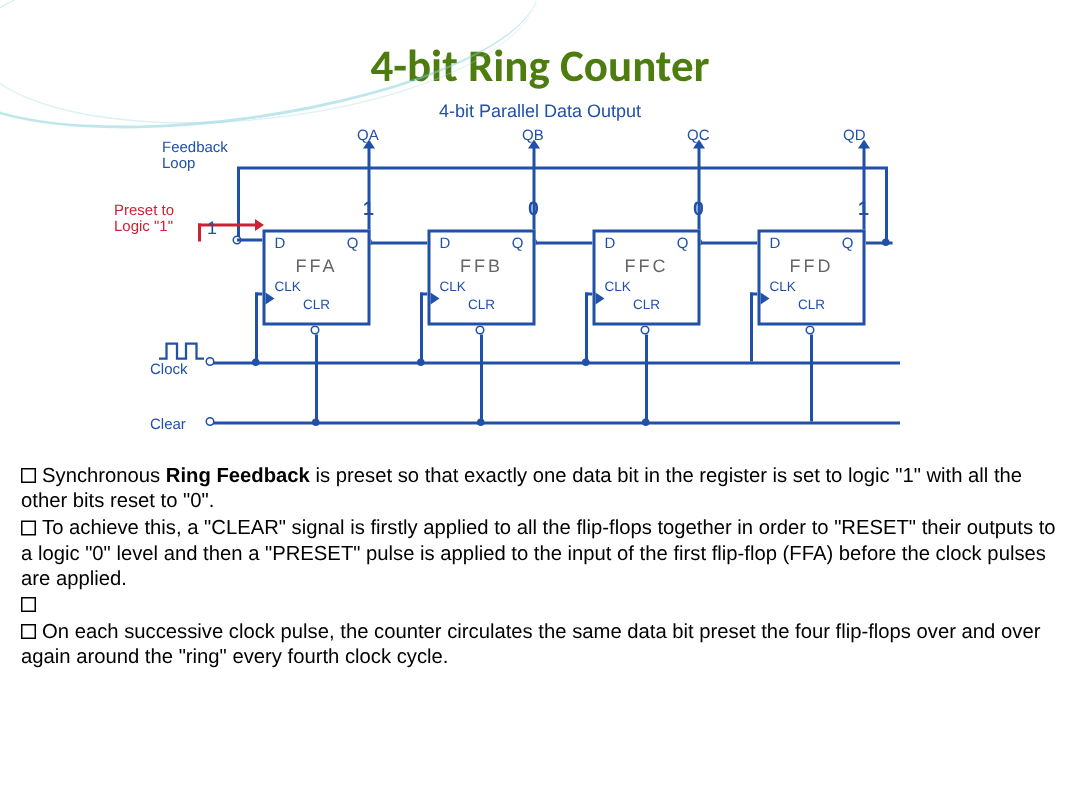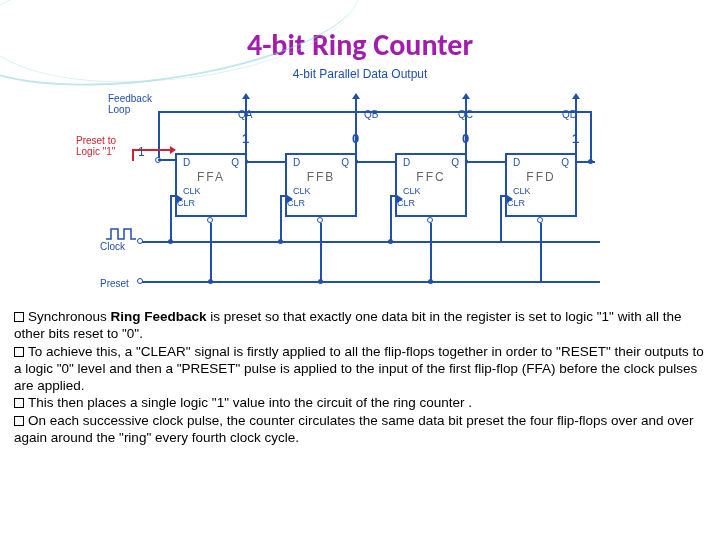--- a/index.html
+++ b/index.html
@@ -35,21 +35,21 @@
     border-top: none;
     border-right: none;
     opacity: 0.4;
     transform: rotate(-6deg);
   }
   .title {
     text-align: center;
     font-size: 30px;
     font-weight: bold;
     font-family: Calibri, Arial, sans-serif;
-    color: #a21caf;
+    color: #4d7c0f;
     margin-top: 26px;
     margin-bottom: 4px;
   }
   .subtitle {
     text-align: center;
     font-size: 12px;
     color: #2050a8;
     font-family: Arial, sans-serif;
     margin-bottom: 2px;
   }
@@ -85,43 +85,43 @@
     letter-spacing: 2px;
     margin-top: 2px;
   }
   .ff-clk {
     font-size: 9px;
     color: #2050a8;
     padding-left: 6px;
     margin-top: 2px;
   }
   .ff-clr {
+    text-align: center;
     font-size: 9px;
     color: #2050a8;
     margin-top: 2px;
   }
   .ff-tri {
     position: absolute;
     left: 0;
     top: 40px;
     width: 0;
     height: 0;
     border-top: 4px solid transparent;
     border-bottom: 4px solid transparent;
     border-left: 6px solid #2050a8;
   }
   .q-label {
     position: absolute;
     font-size: 10px;
     color: #2050a8;
     top: 2px;
-    margin-top: 24px;
   }
   .qa { left: 168px; }
-  .qb { left: 294px; }
+  .qb { left: 278px; }
   .qc { left: 388px; }
   .qd { left: 492px; }
   .value-label {
     position: absolute;
     font-size: 13px;
     color: #2050a8;
     font-weight: bold;
     top: 48px;
   }
   .v1 { left: 172px; }
@@ -307,25 +307,25 @@
 
   <span class="value-label v1">1</span>
   <span class="value-label v2">0</span>
   <span class="value-label v3">0</span>
   <span class="value-label v4">1</span>
 
   <span class="side-label feedback-label">Feedback Loop</span>
   <span class="side-label preset-label">Preset to Logic "1"</span>
   <span class="side-label preset-val">1</span>
   <span class="side-label clock-label">Clock</span>
-  <span class="side-label clear-label">Preset</span>
+  <span class="side-label clear-label">Clear</span>
 
   <svg class="clock-sym" viewBox="0 0 30 12">
     <path d="M0 11 L5 11 L5 1 L12 1 L12 11 L18 11 L18 1 L25 1 L25 11 L30 11" stroke="#2050a8" stroke-width="1.5" fill="none"></path>
   </svg>
 </div>
 
 <div class="bullets">
   <div class="b"><span class="sq"></span><span>Synchronous </span><b>Ring Feedback</b><span> is preset so that exactly one data bit in the register is set to logic "1" with all the other bits reset to "0".</span></div>
   <div class="b"><span class="sq"></span><span>To achieve this, a "CLEAR" signal is firstly applied to all the flip-flops together in order to "RESET" their outputs to a logic "0" level and then a "PRESET" pulse is applied to the input of the first flip-flop (FFA) before the clock pulses are applied.</span></div>
-  <div class="b"><span class="sq"></span><span>This then places a single logic "1" value into the circuit of the ring counter .</span></div>
+  <div class="b"><span class="sq"></span></div>
   <div class="b"><span class="sq"></span><span>On each successive clock pulse, the counter circulates the same data bit preset the four flip-flops over and over again around the "ring" every fourth clock cycle.</span></div>
 </div>
 
 </body></html>

